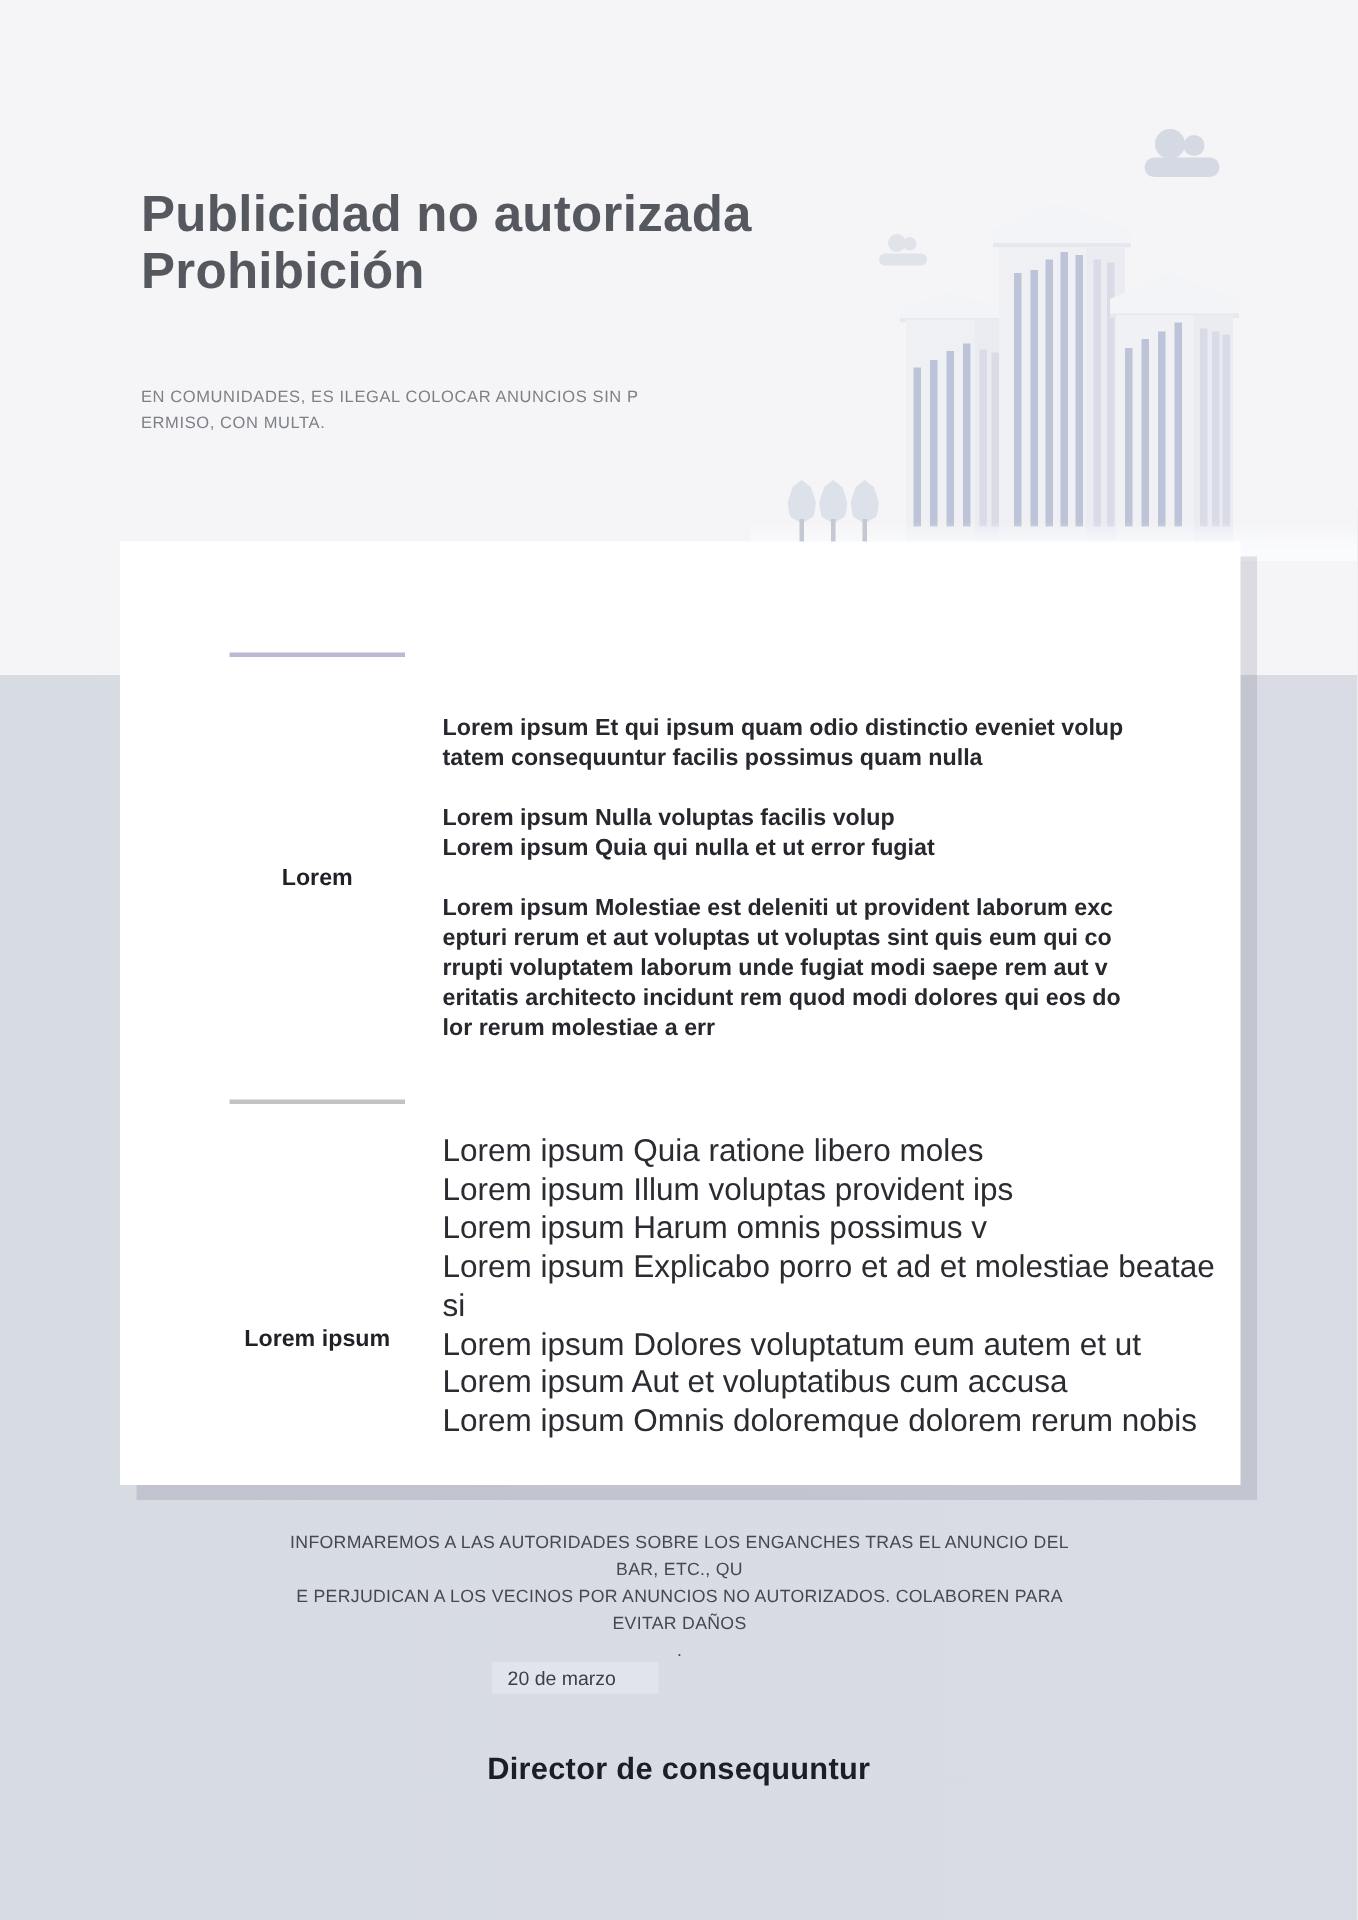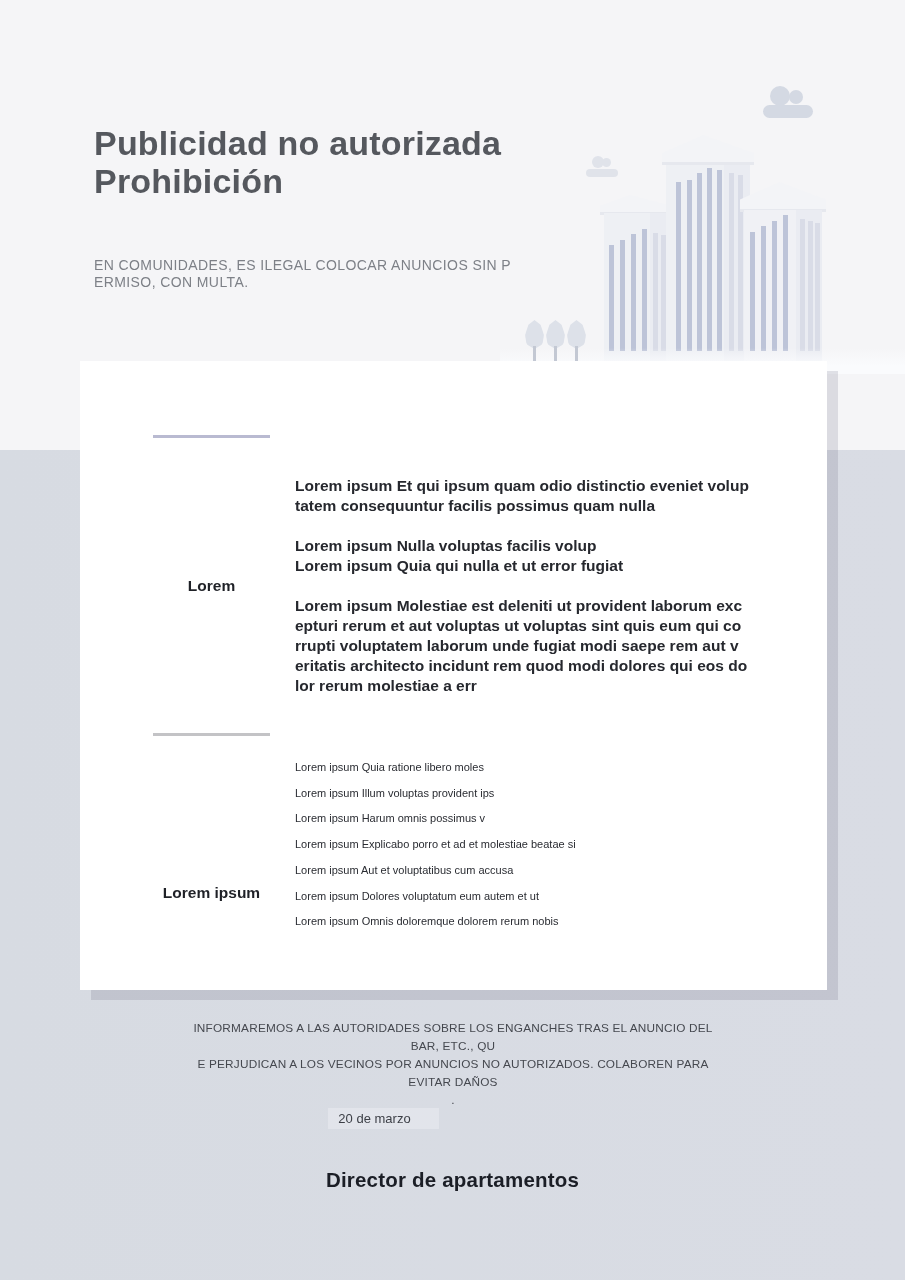--- a/index.html
+++ b/index.html
@@ -15,21 +15,21 @@
   }
 
   
   .title {
     position:absolute; left:94px; top:124px;
     font-size:34px; line-height:38px; font-weight:700; color:#55585e;
     letter-spacing:0.2px;
   }
   .subtitle {
     position:absolute; left:94px; top:257px;
-    font-size:14px; line-height:17px; color:#7d8087; letter-spacing:0.4px;
+    font-size:11px; line-height:17px; color:#7d8087; letter-spacing:0.4px;
   }
 
   
   .city { position:absolute; left:500px; top:90px; width:405px; height:285px; }
   .building { position:absolute; }
   .bldg-body { position:absolute; background:#eef0f4; }
   .bldg-side { position:absolute; top:0; bottom:0; background:#eaecf2; }
   .bldg-cap  { position:absolute; background:#f3f4f7; border-bottom:3px solid #e6e8ee; }
   .stripe { position:absolute; width:5px; bottom:12px; background:#bdc4d8; }
   .stripe.lt { background:#d9dce7; }
@@ -66,21 +66,21 @@
   .row-label {
     position:absolute; left:73px; width:117px; text-align:center; white-space:nowrap;
     font-size:15.5px; font-weight:700; color:#1f2127;
   }
   .label-one { top:216px; }
   .label-two { top:475px;margin-top:48px; }
   .text-block { position:absolute; left:215px; color:#26282e; }
   .block-one { top:115px; font-size:15.5px; font-weight:700; line-height:20px; }
   .block-one .para { margin-bottom:20px; }
   .block-one .para:last-child { margin-bottom:0; }
-  .block-two { top:394px; font-size:11px; font-weight:400; line-height:25.7px; color:#2a2c32; }
+  .block-two { top:394px; font-size:21px; font-weight:400; line-height:25.7px; color:#2a2c32; }
 
   
   .notice {
     position:absolute; left:193px; top:1019px; width:520px; text-align:center;
     font-size:11.8px; line-height:18px; color:#45484f; letter-spacing:0.2px;
   }
   .date-line { position:absolute; left:0; top:1108px; width:767px; text-align:center; }
   .date-line span {
     display:inline-block; padding:3px 28px 3px 10px;
     background:rgba(246,247,250,0.35);
@@ -198,31 +198,31 @@
       </div>
     </div>
 
     <div class="divider two"></div>
     <div class="row-label label-two">Lorem ipsum</div>
     <div class="text-block block-two">
       <div>Lorem ipsum Quia ratione libero moles</div>
       <div>Lorem ipsum Illum voluptas provident ips</div>
       <div>Lorem ipsum Harum omnis possimus v</div>
       <div>Lorem ipsum Explicabo porro et ad et molestiae beatae si</div>
+      <div>Lorem ipsum Dolores voluptatum eum autem et ut</div>
       <div>Lorem ipsum Aut et voluptatibus cum accusa</div>
-      <div>Lorem ipsum Dolores voluptatum eum autem et ut</div>
       <div>Lorem ipsum Omnis doloremque dolorem rerum nobis</div>
     </div>
   </div>
 
   <div class="notice">
     <div>INFORMAREMOS A LAS AUTORIDADES SOBRE LOS ENGANCHES TRAS EL ANUNCIO DEL BAR, ETC., QU</div>
     <div>E PERJUDICAN A LOS VECINOS POR ANUNCIOS NO AUTORIZADOS. COLABOREN PARA EVITAR DAÑOS</div>
     <div>.</div>
   </div>
 
   <div class="date-line">
     <span>20 de marzo</span>
   </div>
 
-  <div class="signature">Director de apartamentos</div>
+  <div class="signature">Director de consequuntur</div>
 
 </div>
 
 </body></html>

